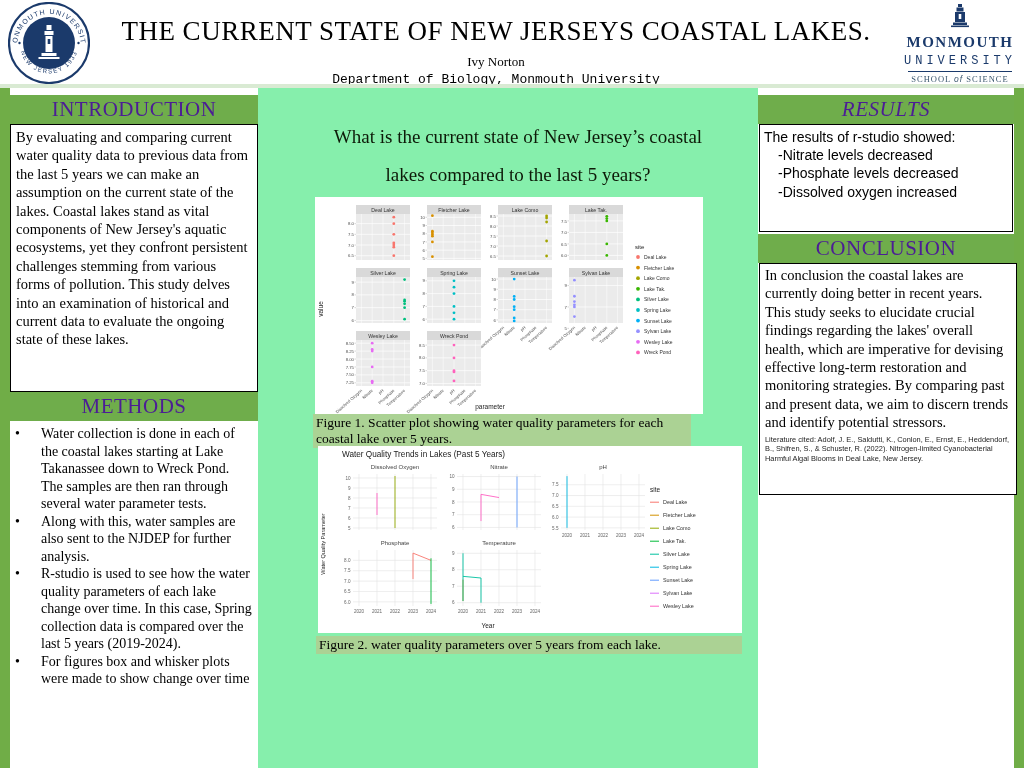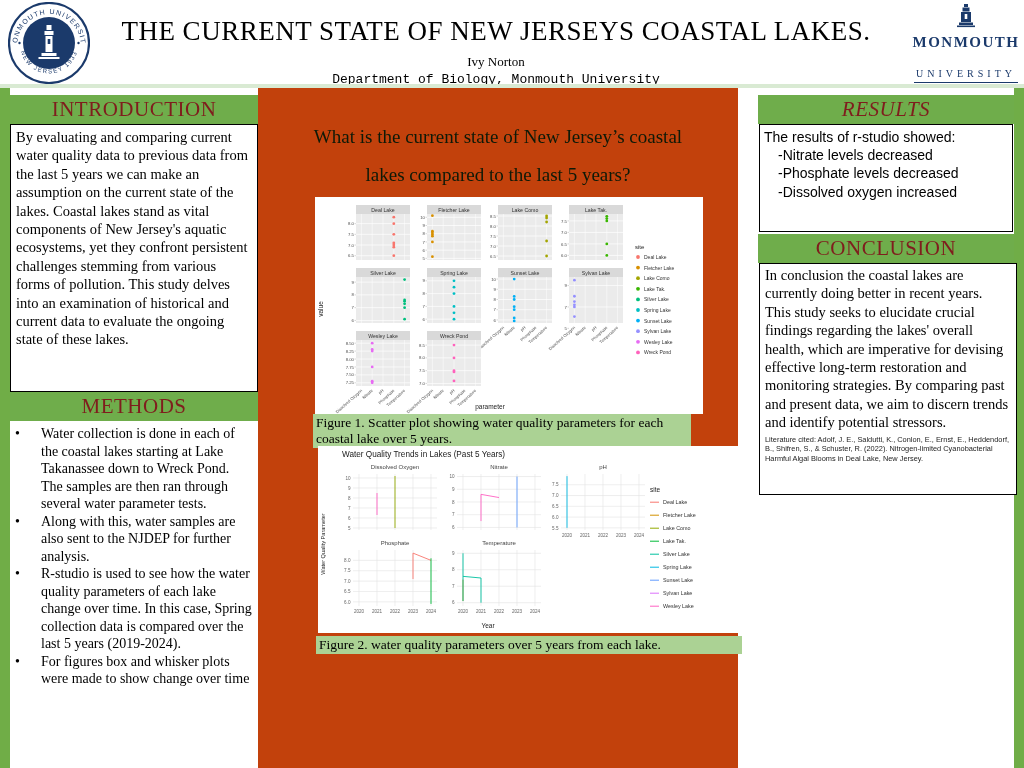--- a/index.html
+++ b/index.html
@@ -5,36 +5,36 @@
   html,body{margin:0;padding:0;background:#888;}
   #poster{position:relative;width:1024px;height:768px;background:#fff;overflow:hidden;
           font-family:"Liberation Serif","DejaVu Serif",serif;color:#000;}
   
   .header{position:absolute;left:0;top:0;width:1024px;height:84px;background:#fff;}
   .seal{position:absolute;left:8px;top:2px;width:82px;height:82px;}
   .title-block{position:absolute;left:110px;right:142px;top:16px;text-align:center;}
   .main-title{font-size:27px;letter-spacing:.5px;white-space:nowrap;}
   .author{font-size:13px;margin-top:7px;}
   .affil{font-size:13px;margin-top:2px;font-family:Liberation Mono, monospace;}
-  .wordmark{position:absolute;right:0;top:3px;width:116px;text-align:center;color:#1B3A6B;}
+  .wordmark{position:absolute;right:6px;top:3px;width:116px;text-align:center;color:#1B3A6B;}
   .wm-name{font-size:15px;letter-spacing:1.5px;margin-top:1px;font-weight:600;}
-  .wm-univ{font-size:10px;letter-spacing:4px;margin-top:17px;}
+  .wm-univ{font-size:12px;letter-spacing:4px;margin-top:3px;font-family:Liberation Mono, monospace;}
   .wm-rule{height:1px;background:#1B3A6B;margin:3px 6px 2px 6px;}
   .wm-school{font-size:8.5px;letter-spacing:1px;color:#3a566e;}
   .wm-school em{font-family:Liberation Sans, sans-serif;font-style:italic;text-transform:lowercase;}
   .top-strip{position:absolute;left:0;top:84px;width:1024px;height:4px;background:#D9EAD3;}
   
   .edge{position:absolute;top:88px;height:680px;background:#70AD47;}
   .edge.l{left:0;width:10px;} .edge.r{left:1014px;width:10px;}
   .col{position:absolute;top:88px;height:680px;background:#fff;}
   .col.left{left:10px;width:248px;}
-  .col.center{left:258px;width:480px;background:#c2410c;}
+  .col.center{left:258px;width:480px;background:#86efac;padding-left:40px;}
   .col.right{left:758px;width:256px;}
   .sec-bar{position:absolute;left:0;width:100%;height:29px;background:#6FAD4B;
-           color:#7f1d1d;font-size:21px;line-height:29px;text-align:center;letter-spacing:.5px;}
+           color:#4c1d95;font-size:21px;line-height:29px;text-align:center;letter-spacing:.5px;}
   
   .intro-box{position:absolute;left:0;top:36px;width:236px;height:260px;border:1px solid #000;
              background:#fff;padding:3px 5px;font-size:14.5px;line-height:1.27;}
   .methods-bar{top:304px;}
   .methods-list{position:absolute;left:0;top:337px;width:242px;font-size:14px;line-height:1.25;}
   .methods-list .mi{display:flex;}
   .methods-list .mi .b{width:26px;flex:none;padding-left:5px;}
   .methods-list .mi .t{flex:1;}
   
   .results-box{position:absolute;left:1px;top:36px;width:244px;height:100px;border:1px solid #000;

